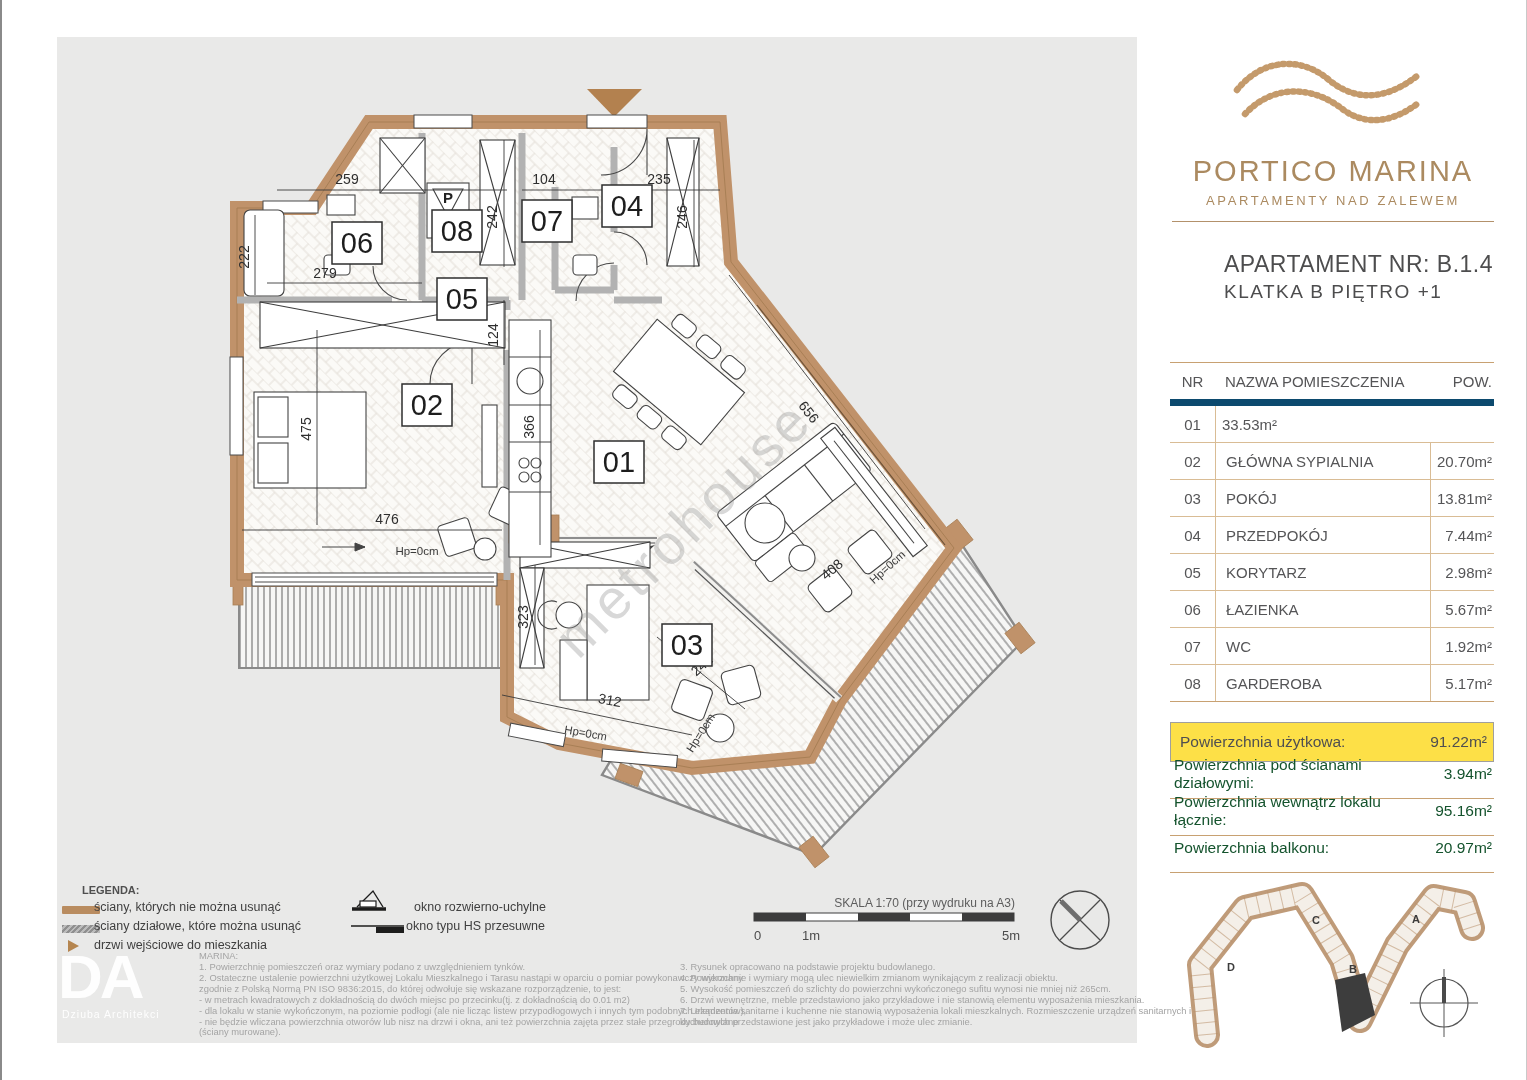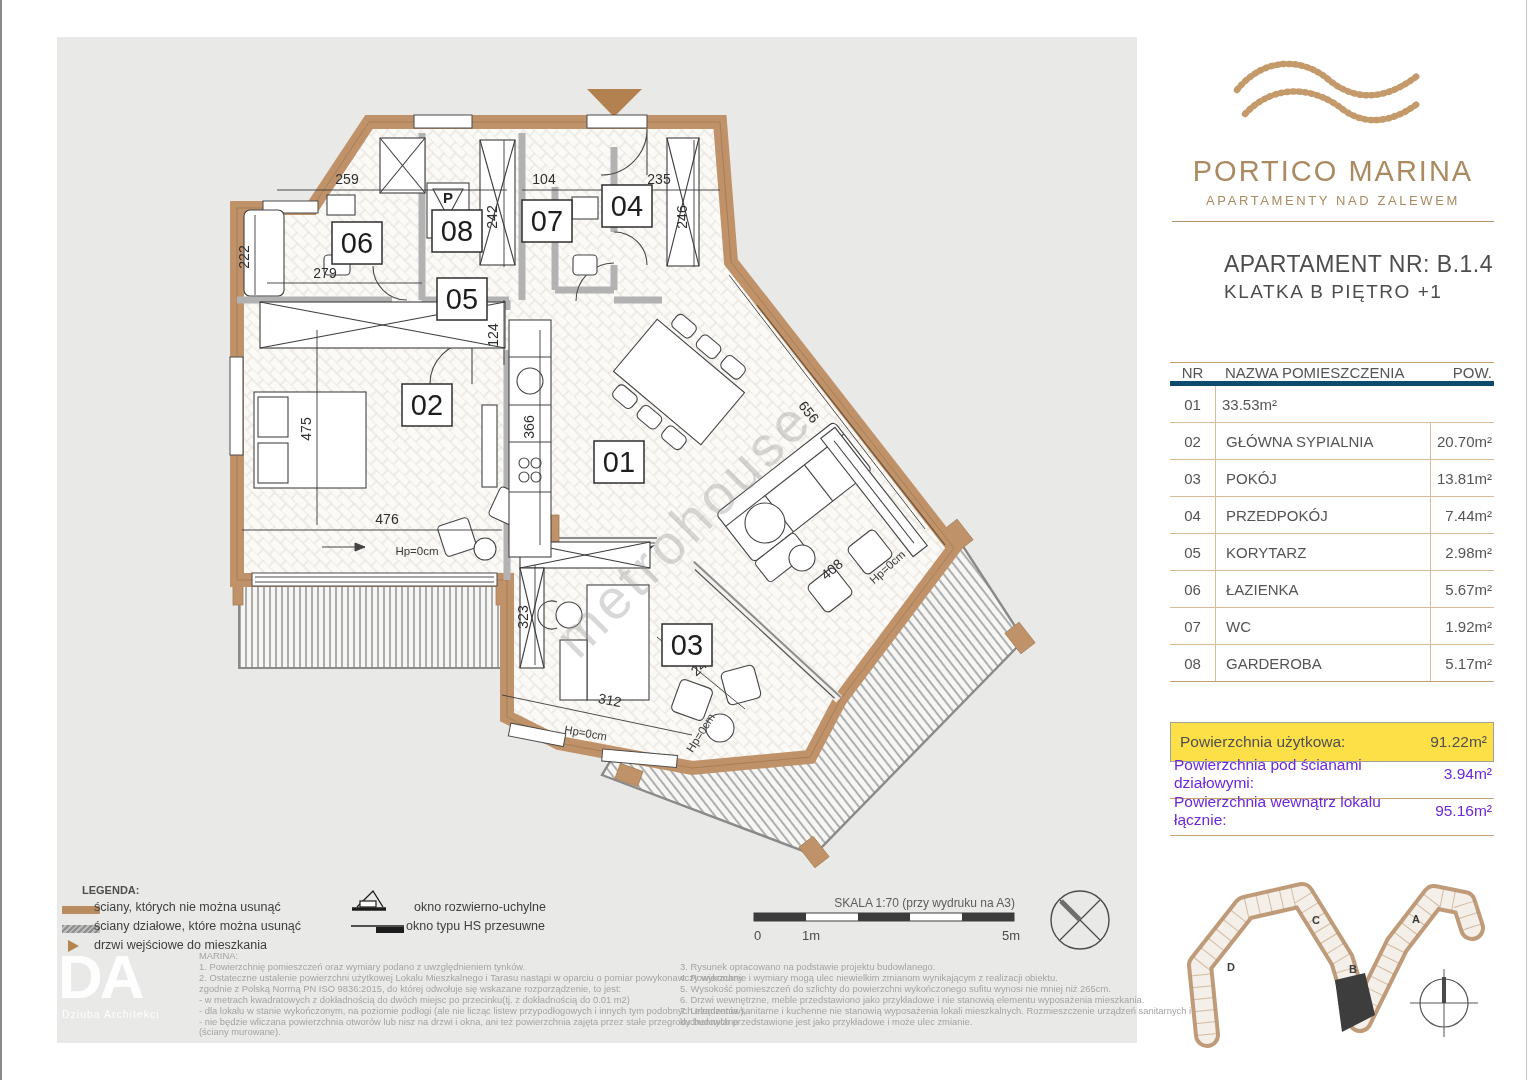--- a/index.html
+++ b/index.html
@@ -16,36 +16,36 @@
   .brand-title { left:1170px; top:155px; width:322px; text-align:center; font-size:29px;
                  letter-spacing:2px; color:#ab8a60; font-weight:400; }
   .brand-tag   { left:1170px; top:193px; width:322px; text-align:center; font-size:13px;
                  letter-spacing:2.6px; color:#ab8a60; }
   .brand-rule  { left:1170px; top:221px; width:322px; height:0; border-top:1px solid #b3916b; }
   .apt1 { left:1222px; top:251px; font-size:23px; color:#4d4d4e; letter-spacing:0.5px; }
   .apt2 { left:1222px; top:281px; font-size:19px; color:#4d4d4e; letter-spacing:1.5px; }
 
   
   .rtable { left:1168px; top:362px; width:324px; font-size:15px; color:#555557; }
-  .rtable .hdr { display:flex; height:24px; align-items:center; border-top:1px solid #c8a172;
-                 border-bottom:5px solid #0c4a6e; font-size:15px;justify-content:center; }
+  .rtable .hdr { display:flex; height:44px; align-items:center; border-top:1px solid #c8a172;
+                 border-bottom:7px solid #0c4a6e; font-size:15px;justify-content:center; }
   .rtable .row { display:flex; height:37px; align-items:center; border-bottom:1px solid #d9bc95; }
   .rtable .row:last-child { border-bottom:1px solid #c8a172; }
   .c-nr   { width:45px; text-align:center; flex:none; align-self:stretch; display:flex; align-items:center; justify-content:center; }
   .c-name { flex:1; padding-left:10px; align-self:stretch; display:flex; align-items:center; }
   .c-pow  { width:64px; flex:none; text-align:right; padding-right:2px; align-self:stretch; display:flex; align-items:center; justify-content:flex-end; }
   .rtable .row .c-name { border-left:1px solid #d9bc95; }
   .rtable .row .c-pow  { border-left:1px solid #d9bc95; }
 
   
   .sumbox { left:1168px; top:722px; width:324px; }
   .sum-hl { display:flex; justify-content:space-between; align-items:center; height:40px;
             background:#fde047; border:1px solid #a09f9d; padding:0 6px 0 9px; font-size:15.5px; color:#4f4f51;}
   .sum-row { display:flex; justify-content:space-between; align-items:center; height:37px;
-             border-bottom:1px solid #c8a172; padding:0 2px 12px 4px; font-size:15.5px; color:#6d28d9;}
+             border-bottom:1px solid #c8a172; padding:0 2px 12px 4px; font-size:15.5px; color:#14532d;}
 
   
   .lg-title { left:58px; top:884px; font-size:11px; font-weight:bold; color:#4f4f4f;margin-left:22px; }
   .lg-item  { font-size:12.5px; color:#3f3f3f; }
   .sw-brown { left:60px; top:906px; width:38px; height:8px; background:#b98c60; border-radius:1px; }
   .sw-gray  { left:60px; top:925px; width:38px; height:8px; background:#9f9f9f;
               background-image:repeating-linear-gradient(135deg,#8f8f8f 0 2px,#bcbcbc 2px 4px); }
   .sw-tri   { left:66px; top:940px; width:0; height:0; border-left:11px solid #b5854f;
               border-top:6px solid transparent; border-bottom:6px solid transparent; }
 
@@ -446,20 +446,24 @@
       <span>Powierzchnia użytkowa:</span>
       <span>91.22m²</span>
     </div>
     <div class="sum-row">
       <span>Powierzchnia pod ścianami działowymi:</span>
       <span>3.94m²</span>
     </div>
     <div class="sum-row">
       <span>Powierzchnia wewnątrz lokalu łącznie:</span>
       <span>95.16m²</span>
+    </div>
+    <div class="sum-row">
+      <span>Powierzchnia balkonu:</span>
+      <span>20.97m²</span>
     </div>
   </div>
 
   <div class="abs lg-title">LEGENDA:</div>
   <div class="abs sw-brown"></div>
   <div class="abs lg-item" style="left:92px; top:900px;">ściany, których nie można usunąć</div>
   <div class="abs sw-gray"></div>
   <div class="abs lg-item" style="left:92px; top:919px;">ściany działowe, które można usunąć</div>
   <div class="abs sw-tri"></div>
   <div class="abs lg-item" style="left:92px; top:938px;">drzwi wejściowe do mieszkania</div>

